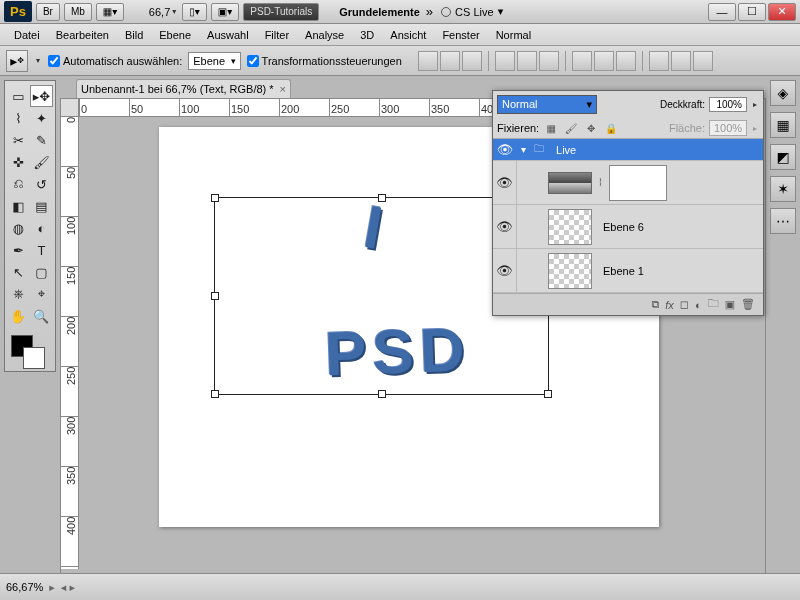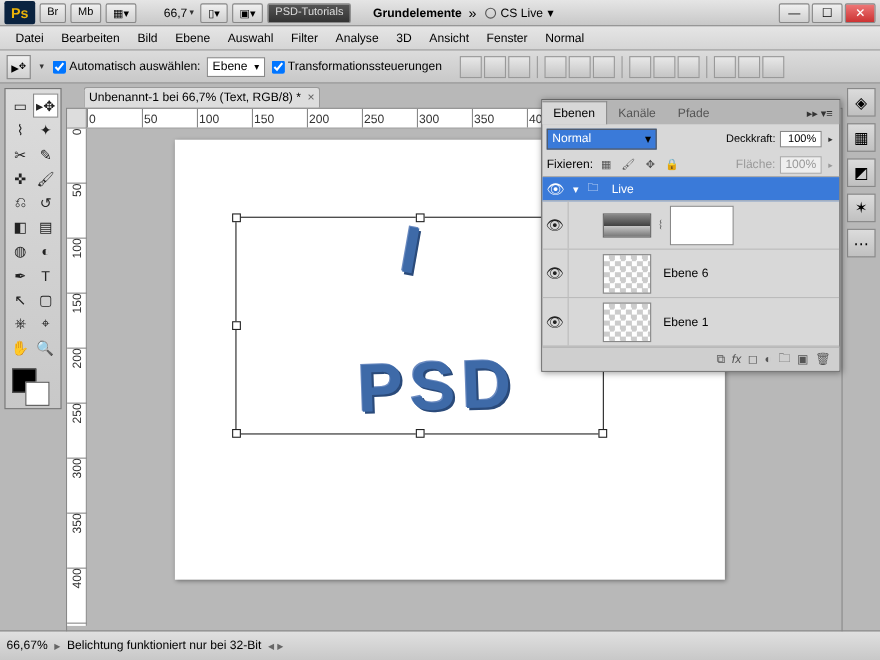--- a/index.html
+++ b/index.html
@@ -250,26 +250,20 @@
 
   <div class="right-dock">
     <div class="dock-ic">◈</div>
     <div class="dock-ic">▦</div>
     <div class="dock-ic">◩</div>
     <div class="dock-ic">✶</div>
     <div class="dock-ic">⋯</div>
   </div>
 
   <div class="layers-panel">
-    <div class="panel-tabs">
-      <div class="ptab active">Ebenen</div>
-      <div class="ptab">Kanäle</div>
-      <div class="ptab">Pfade</div>
-      <div class="panel-menu">▸▸ ▾≡</div>
-    </div>
     <div class="blend-row">
       <div class="blend-sel">Normal</div>
       <span class="opacity-lbl">Deckkraft:</span>
       <span class="opacity-val">100%</span>
         <span class="tri">▸</span>
     </div>
     <div class="lock-row">
       <span>Fixieren:</span>
       <span class="lock-ic">▦</span>
       <span class="lock-ic">🖌</span>
@@ -315,15 +309,14 @@
       <span>▣</span>
       <span>🗑</span>
     </div>
   </div>
 
 </div>
 
 <div class="status-bar">
   <span>66,67%</span>
   <span style="color:#666">▸</span>
-  <span>Belichtung funktioniert nur bei 32-Bit</span>
   <span style="color:#666">◂ ▸</span>
 </div>
 
 </body></html>

